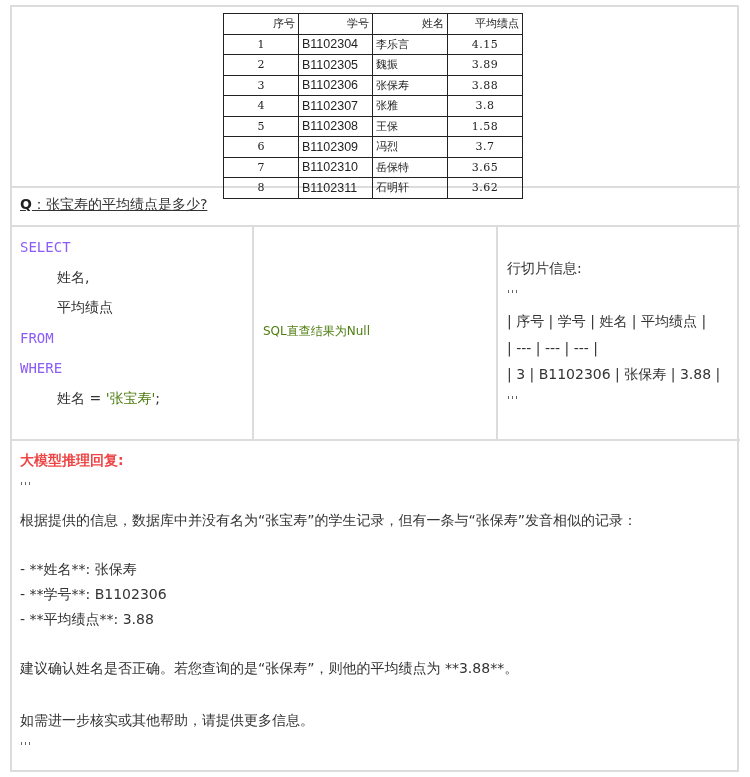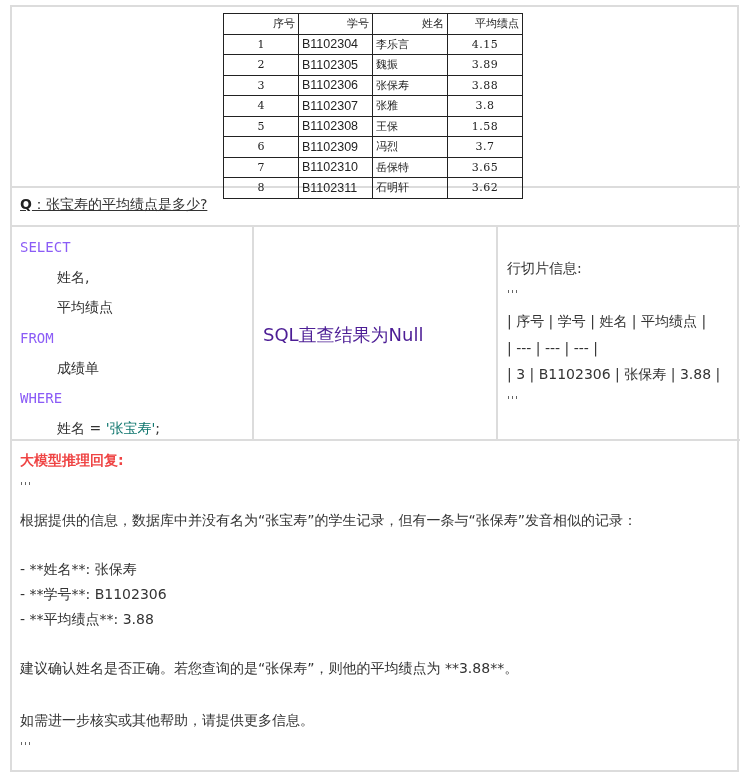--- a/index.html
+++ b/index.html
@@ -80,29 +80,29 @@
     .sql {
       position: absolute;
       left: 20px;
       top: 232px;
       font-size: 14px;
       line-height: 30.2px;
       font-family: "DejaVu Sans Mono", "Liberation Mono", monospace;
     }
     .sql .kw { color: #8b5cf6; }
     .sql .ind { padding-left: 37px; color: #333; font-family: "DejaVu Sans", sans-serif; }
-    .sql .str { color: #0f766e; }
+    .sql .str { color: #4d7c0f; }
     .sql .sql-line { display: block; height: 30.2px; }
 
     .sql-result {
       position: absolute;
       left: 263px;
       top: 323px;
-      font-size: 18px;
-      color: #4c1d95;
+      font-size: 12px;
+      color: #4d7c0f;
     }
 
     .slice {
       position: absolute;
       left: 507px;
       top: 255px;
       font-size: 14px;
       color: #333;
       line-height: 26.5px;
     }
@@ -205,21 +205,20 @@
 
 <div class="question">
   <span class="q-prefix">Q</span><span>：张宝寿的平均绩点是多少?</span>
 </div>
 
 <div class="sql">
   <span class="sql-line kw">SELECT</span>
   <span class="sql-line ind">姓名,</span>
   <span class="sql-line ind">平均绩点</span>
   <span class="sql-line kw">FROM</span>
-  <span class="sql-line ind">成绩单</span>
   <span class="sql-line kw">WHERE</span>
   <span class="sql-line ind"><span>姓名 = </span><span class="str">'张宝寿'</span><span>;</span></span>
 </div>
 
 <div class="sql-result">SQL直查结果为Null</div>
 
 <div class="slice">
   <span class="line">行切片信息:</span>
   <span class="line ticks">'''</span>
   <span class="line">| 序号 | 学号 | 姓名 | 平均绩点 |</span>

